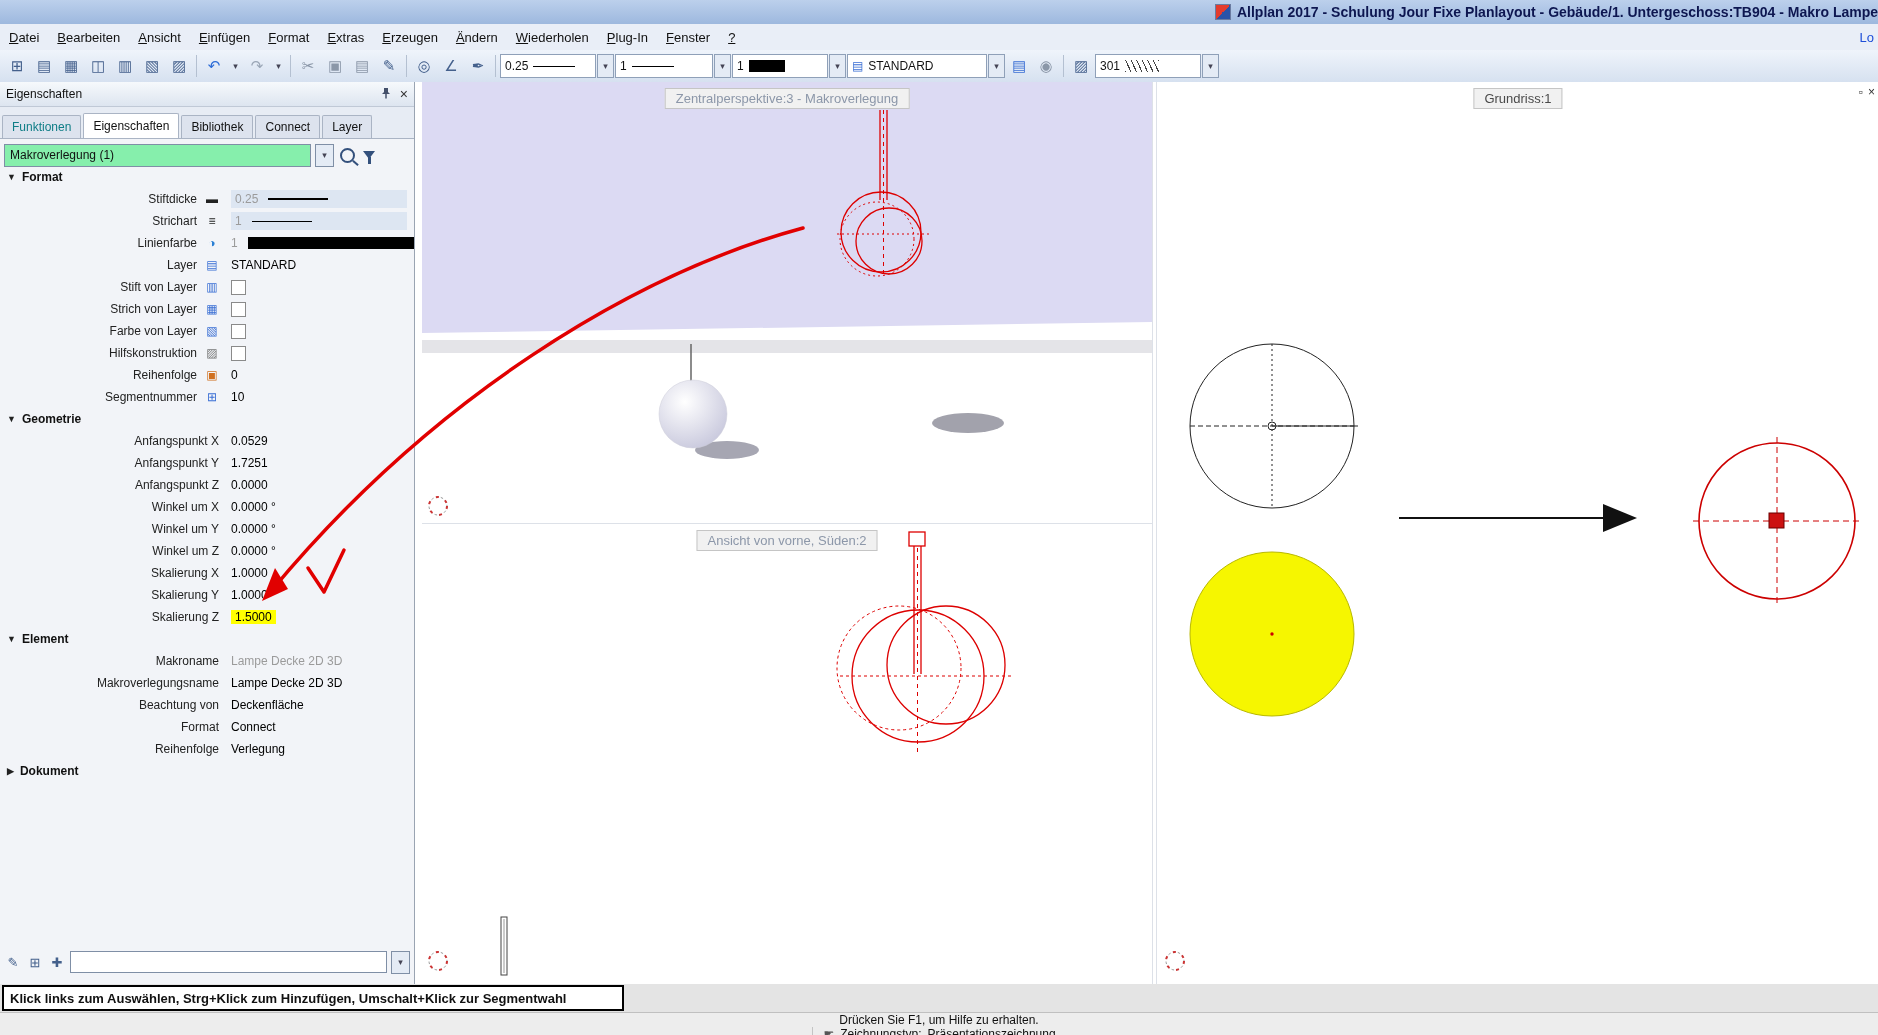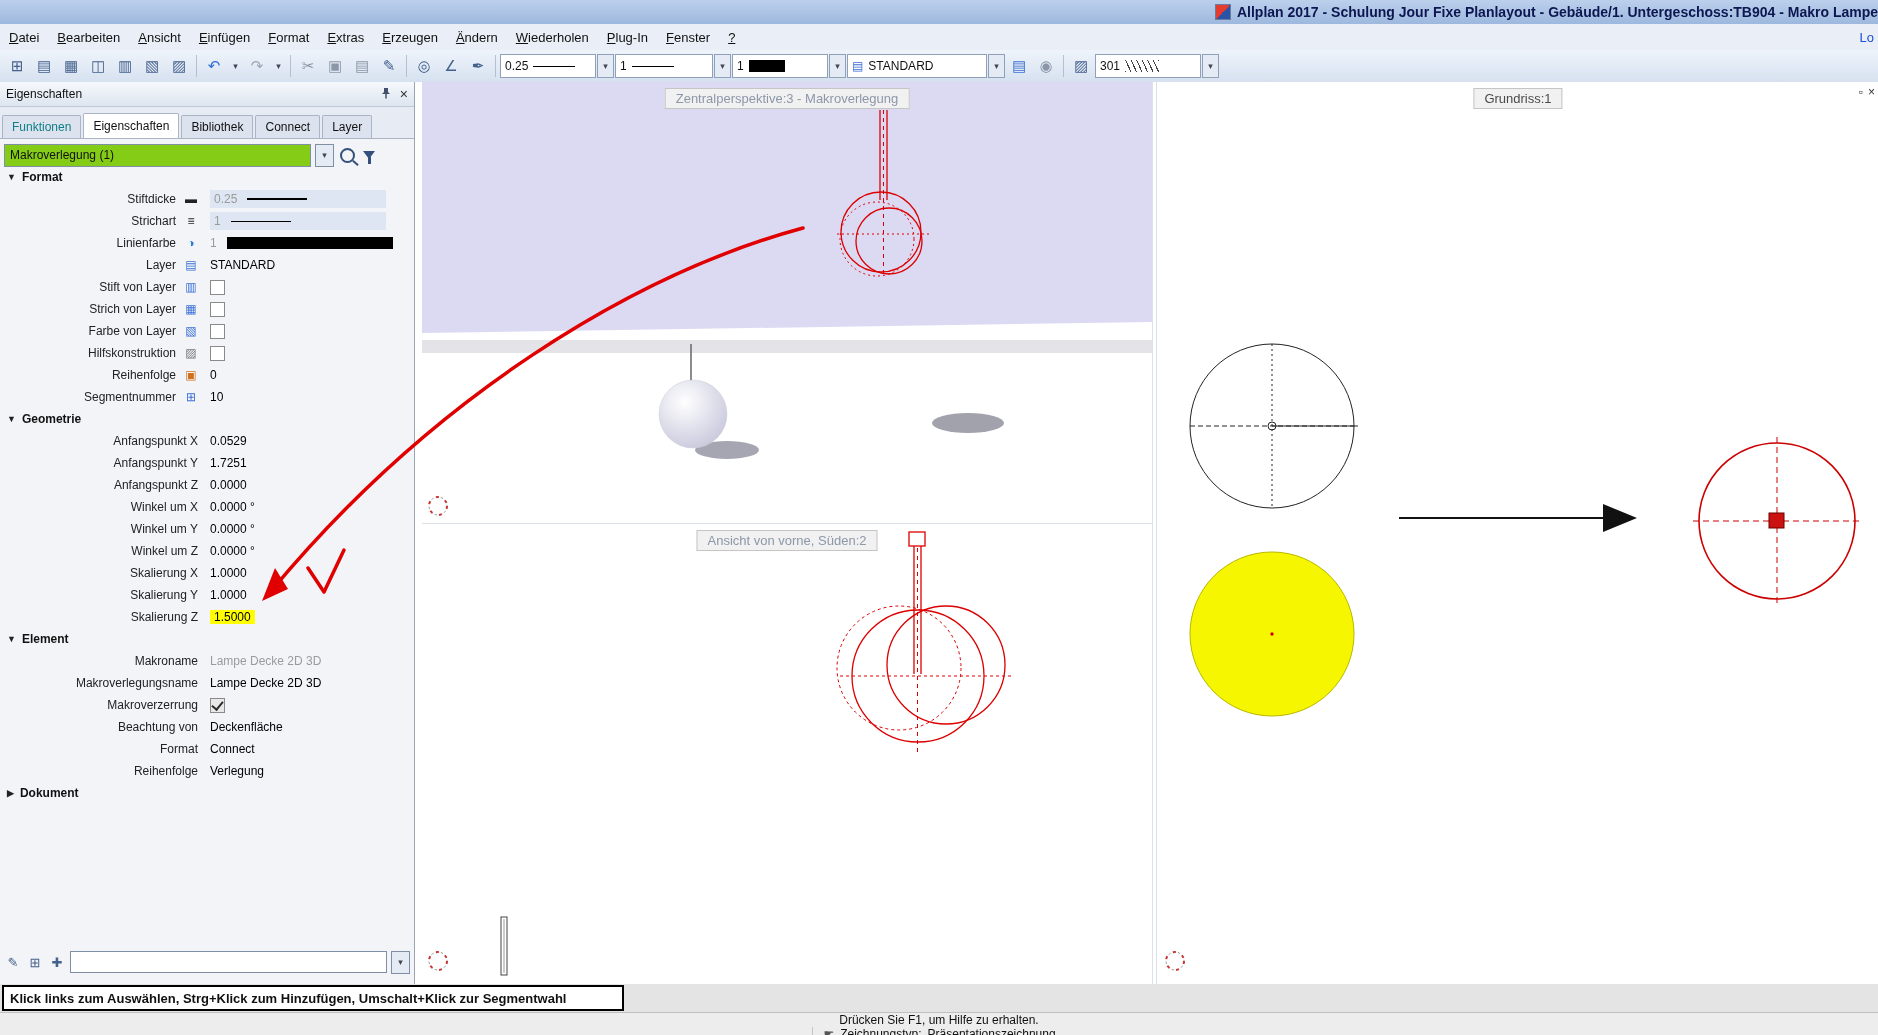--- a/index.html
+++ b/index.html
@@ -35,35 +35,35 @@
   .panel-caption{height:24px;background:linear-gradient(#f6f9fc,#dde5f0);
     border-bottom:1px solid #c0c9d6;display:flex;align-items:center;font-size:12px;padding:0 6px;}
   .cap-icons{margin-left:auto;display:flex;gap:8px;align-items:center;}
   .panel-tabs{height:28px;display:flex;align-items:flex-end;padding:3px 2px 0;gap:2px;
     background:#e7ecf4;border-bottom:1px solid #aab4c4;}
   .ptab{height:22px;padding:0 9px;font-size:12px;background:#dde3ee;border:1px solid #aab4c4;
     border-bottom:none;border-radius:2px 2px 0 0;display:flex;align-items:center;cursor:default;}
   .ptab.active{background:#fff;height:24px;}
   .ptab.teal{color:#0e7d86;}
   .panel-combo{height:32px;display:flex;align-items:center;padding:0 4px;gap:4px;}
-  .combo{flex:0 0 300px;height:21px;background:#84cc16;border:1px solid #7f8fa6;display:flex;
+  .combo{flex:0 0 300px;height:21px;background:#86efac;border:1px solid #7f8fa6;display:flex;
     align-items:center;font-size:12px;padding-left:5px;}
   .combo-arrow{width:17px;height:21px;background:#e4ebf5;border:1px solid #7f8fa6;
     display:flex;align-items:center;justify-content:center;font-size:9px;color:#445;}
   .icon-mag{width:11px;height:11px;border:2px solid #33507c;border-radius:50%;
     position:relative;display:inline-block;}
   .icon-mag::after{content:"";position:absolute;width:7px;height:2px;background:#33507c;
     right:-6px;bottom:-3px;transform:rotate(42deg);}
   .icon-funnel{width:0;height:0;border-left:6px solid transparent;border-right:6px solid transparent;
     border-top:8px solid #33507c;position:relative;display:inline-block;}
   .icon-funnel::after{content:"";position:absolute;left:-1.5px;top:-2px;width:3px;height:7px;background:#33507c;}
   .panel-body{position:absolute;top:84px;left:0;right:0;font-size:12px;}
   .sec-header{height:22px;display:flex;align-items:center;font-weight:bold;padding-left:7px;gap:6px;}
   .tri{font-size:9px;color:#222;}
-  .prow{height:22px;display:flex;align-items:center;}
+  .prow{height:22px;display:flex;align-items:center;padding-left:21px;}
   .plabel{width:176px;text-align:right;color:#222;padding-right:4px;white-space:nowrap;}
   .plabel.wide{width:198px;}
   .picon{width:22px;text-align:center;font-size:12px;}
   .pval{margin-left:8px;color:#000;white-space:nowrap;}
   .gray{color:#9b9b9b;}
   .hl{background:#ffff00;padding:0 4px;}
   .vcell{margin-left:8px;width:172px;height:18px;background:#dde6f2;display:flex;
     align-items:center;padding-left:4px;gap:10px;}
   .linep{width:60px;border-top:1px solid #000;}
   .colorbar{width:166px;height:12px;background:#000;margin-left:10px;}
@@ -328,24 +328,20 @@
     </div>
     <div class="prow">
       <span class="plabel wide">Makroname</span>
       <span class="pval gray">Lampe Decke 2D 3D</span>
     </div>
     <div class="prow">
       <span class="plabel wide">Makroverlegungsname</span>
       <span class="pval">Lampe Decke 2D 3D</span>
     </div>
     <div class="prow">
-      <span class="plabel wide">Makroverzerrung</span>
-      <span class="checkbox checked"></span>
-    </div>
-    <div class="prow">
       <span class="plabel wide">Beachtung von</span>
       <span class="pval">Deckenfläche</span>
     </div>
     <div class="prow">
       <span class="plabel wide">Format</span>
       <span class="pval">Connect</span>
     </div>
     <div class="prow">
       <span class="plabel wide">Reihenfolge</span>
       <span class="pval">Verlegung</span>

